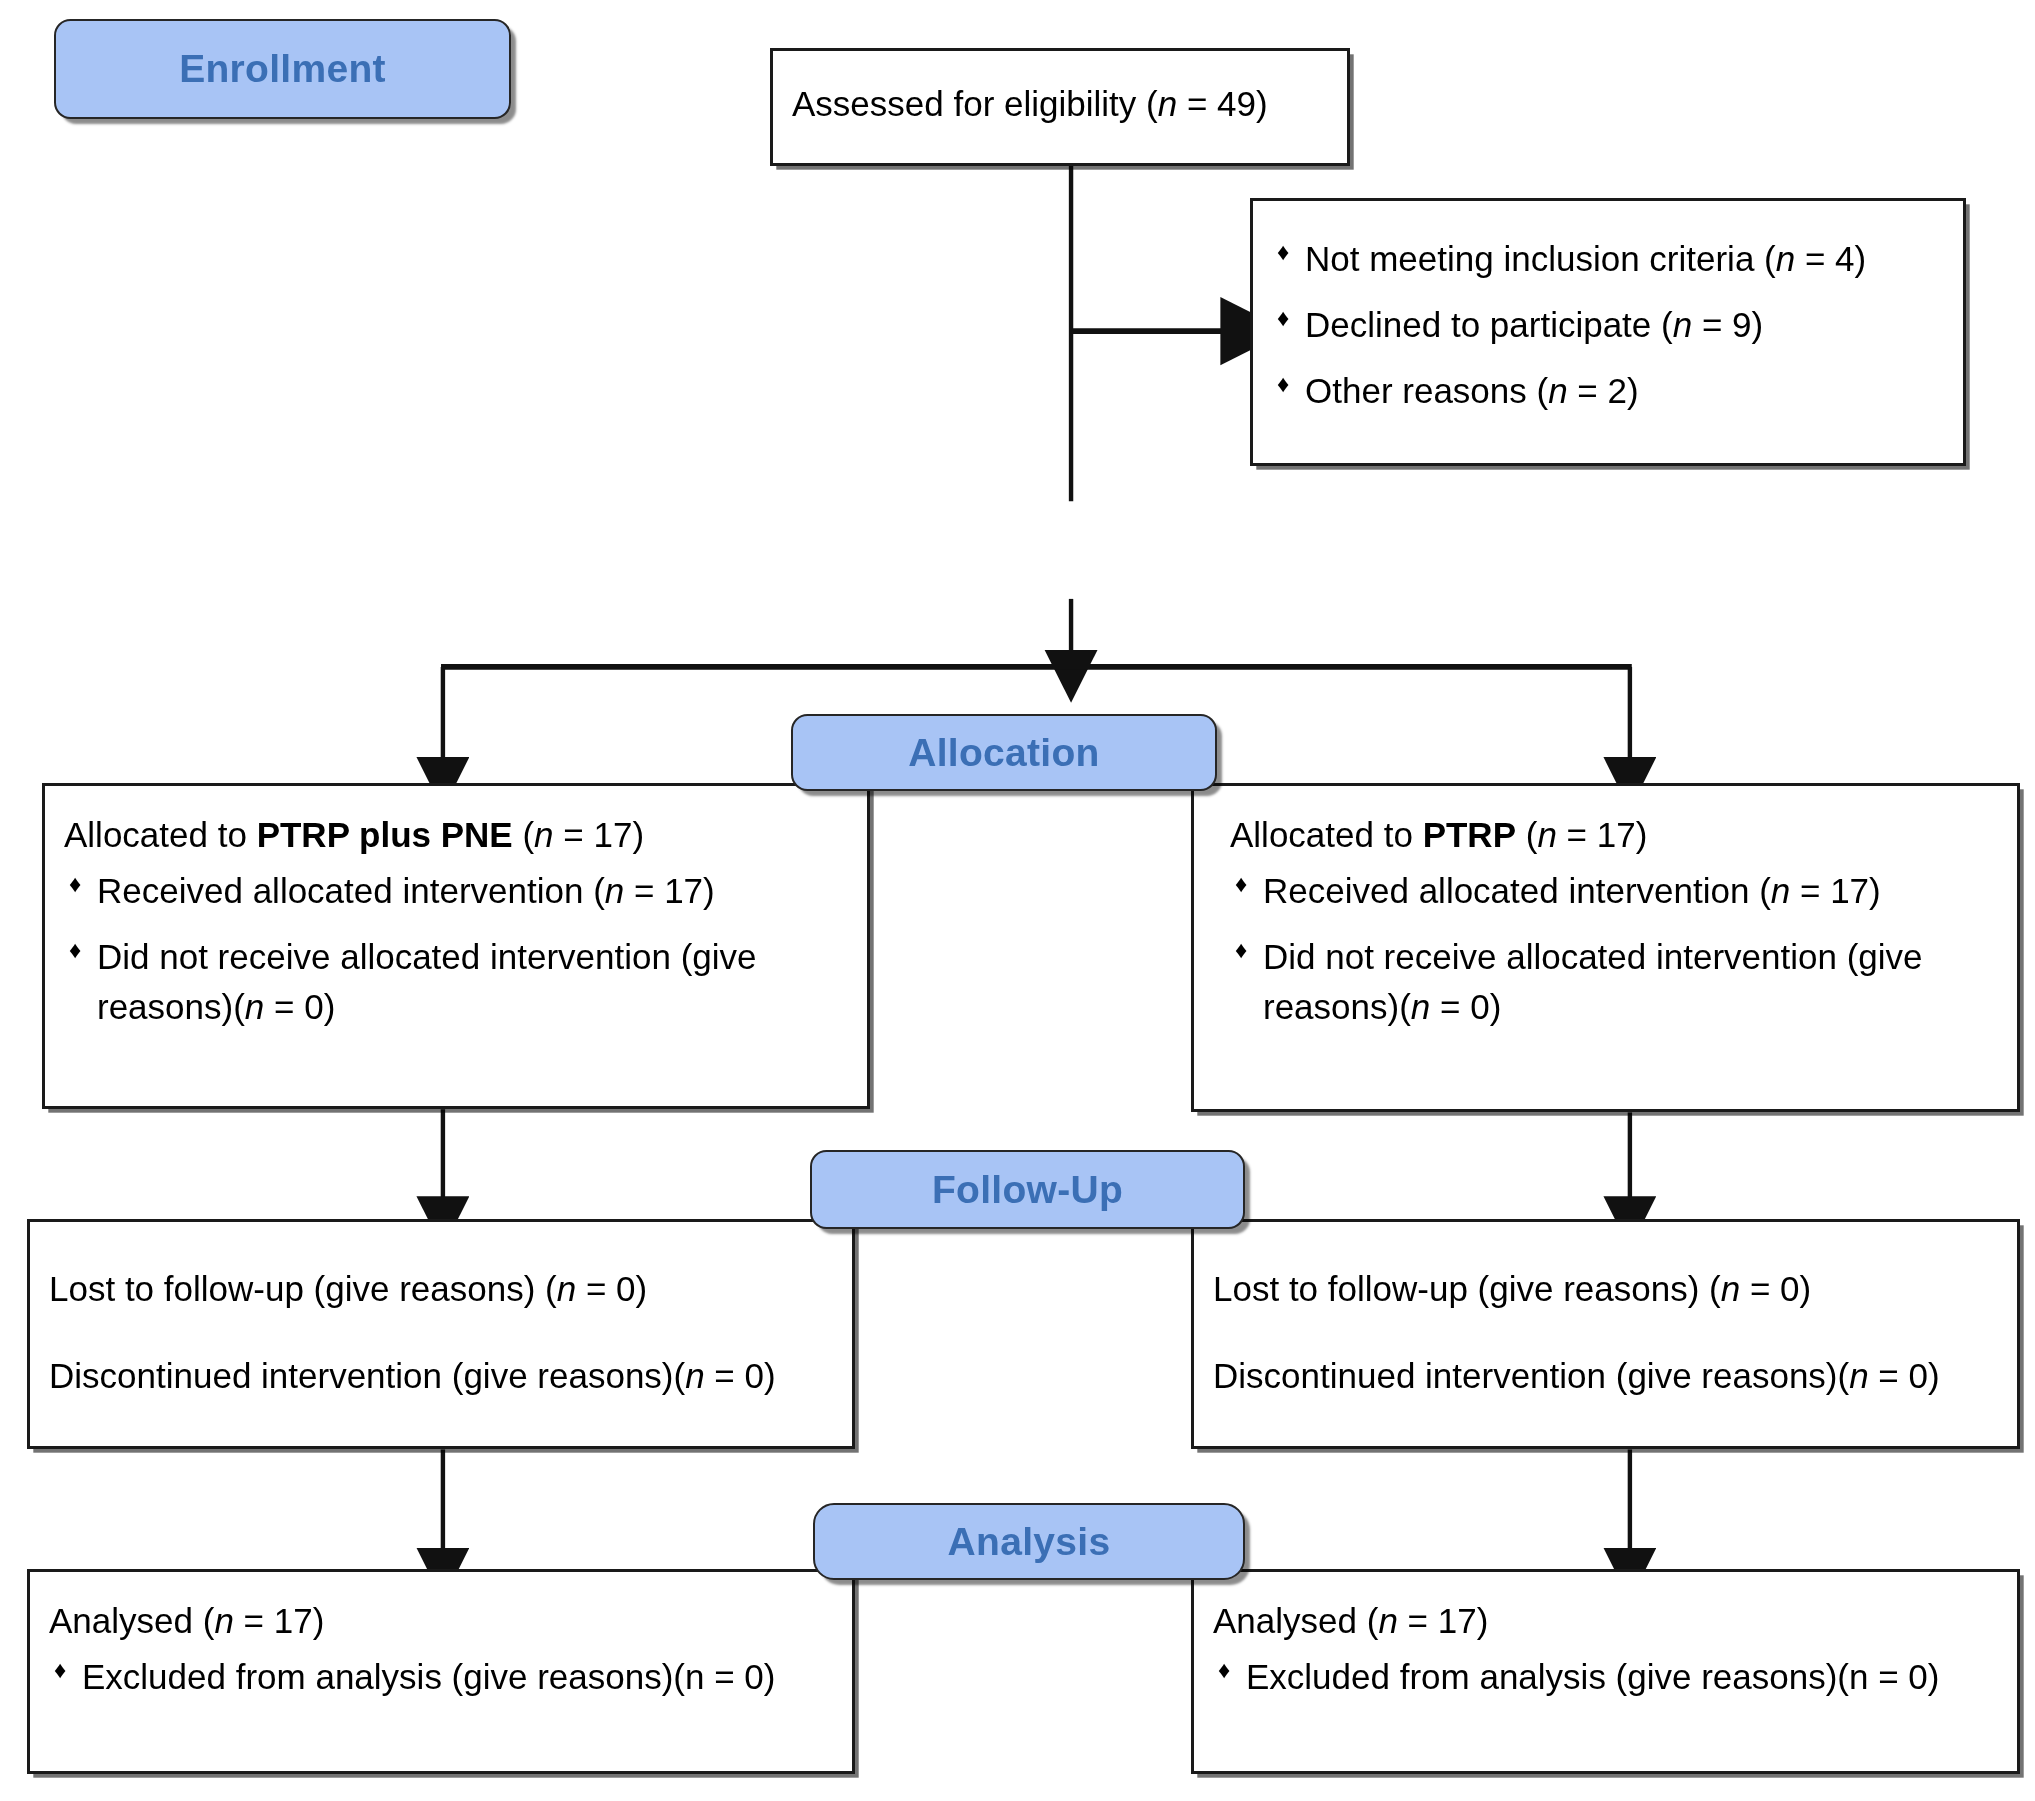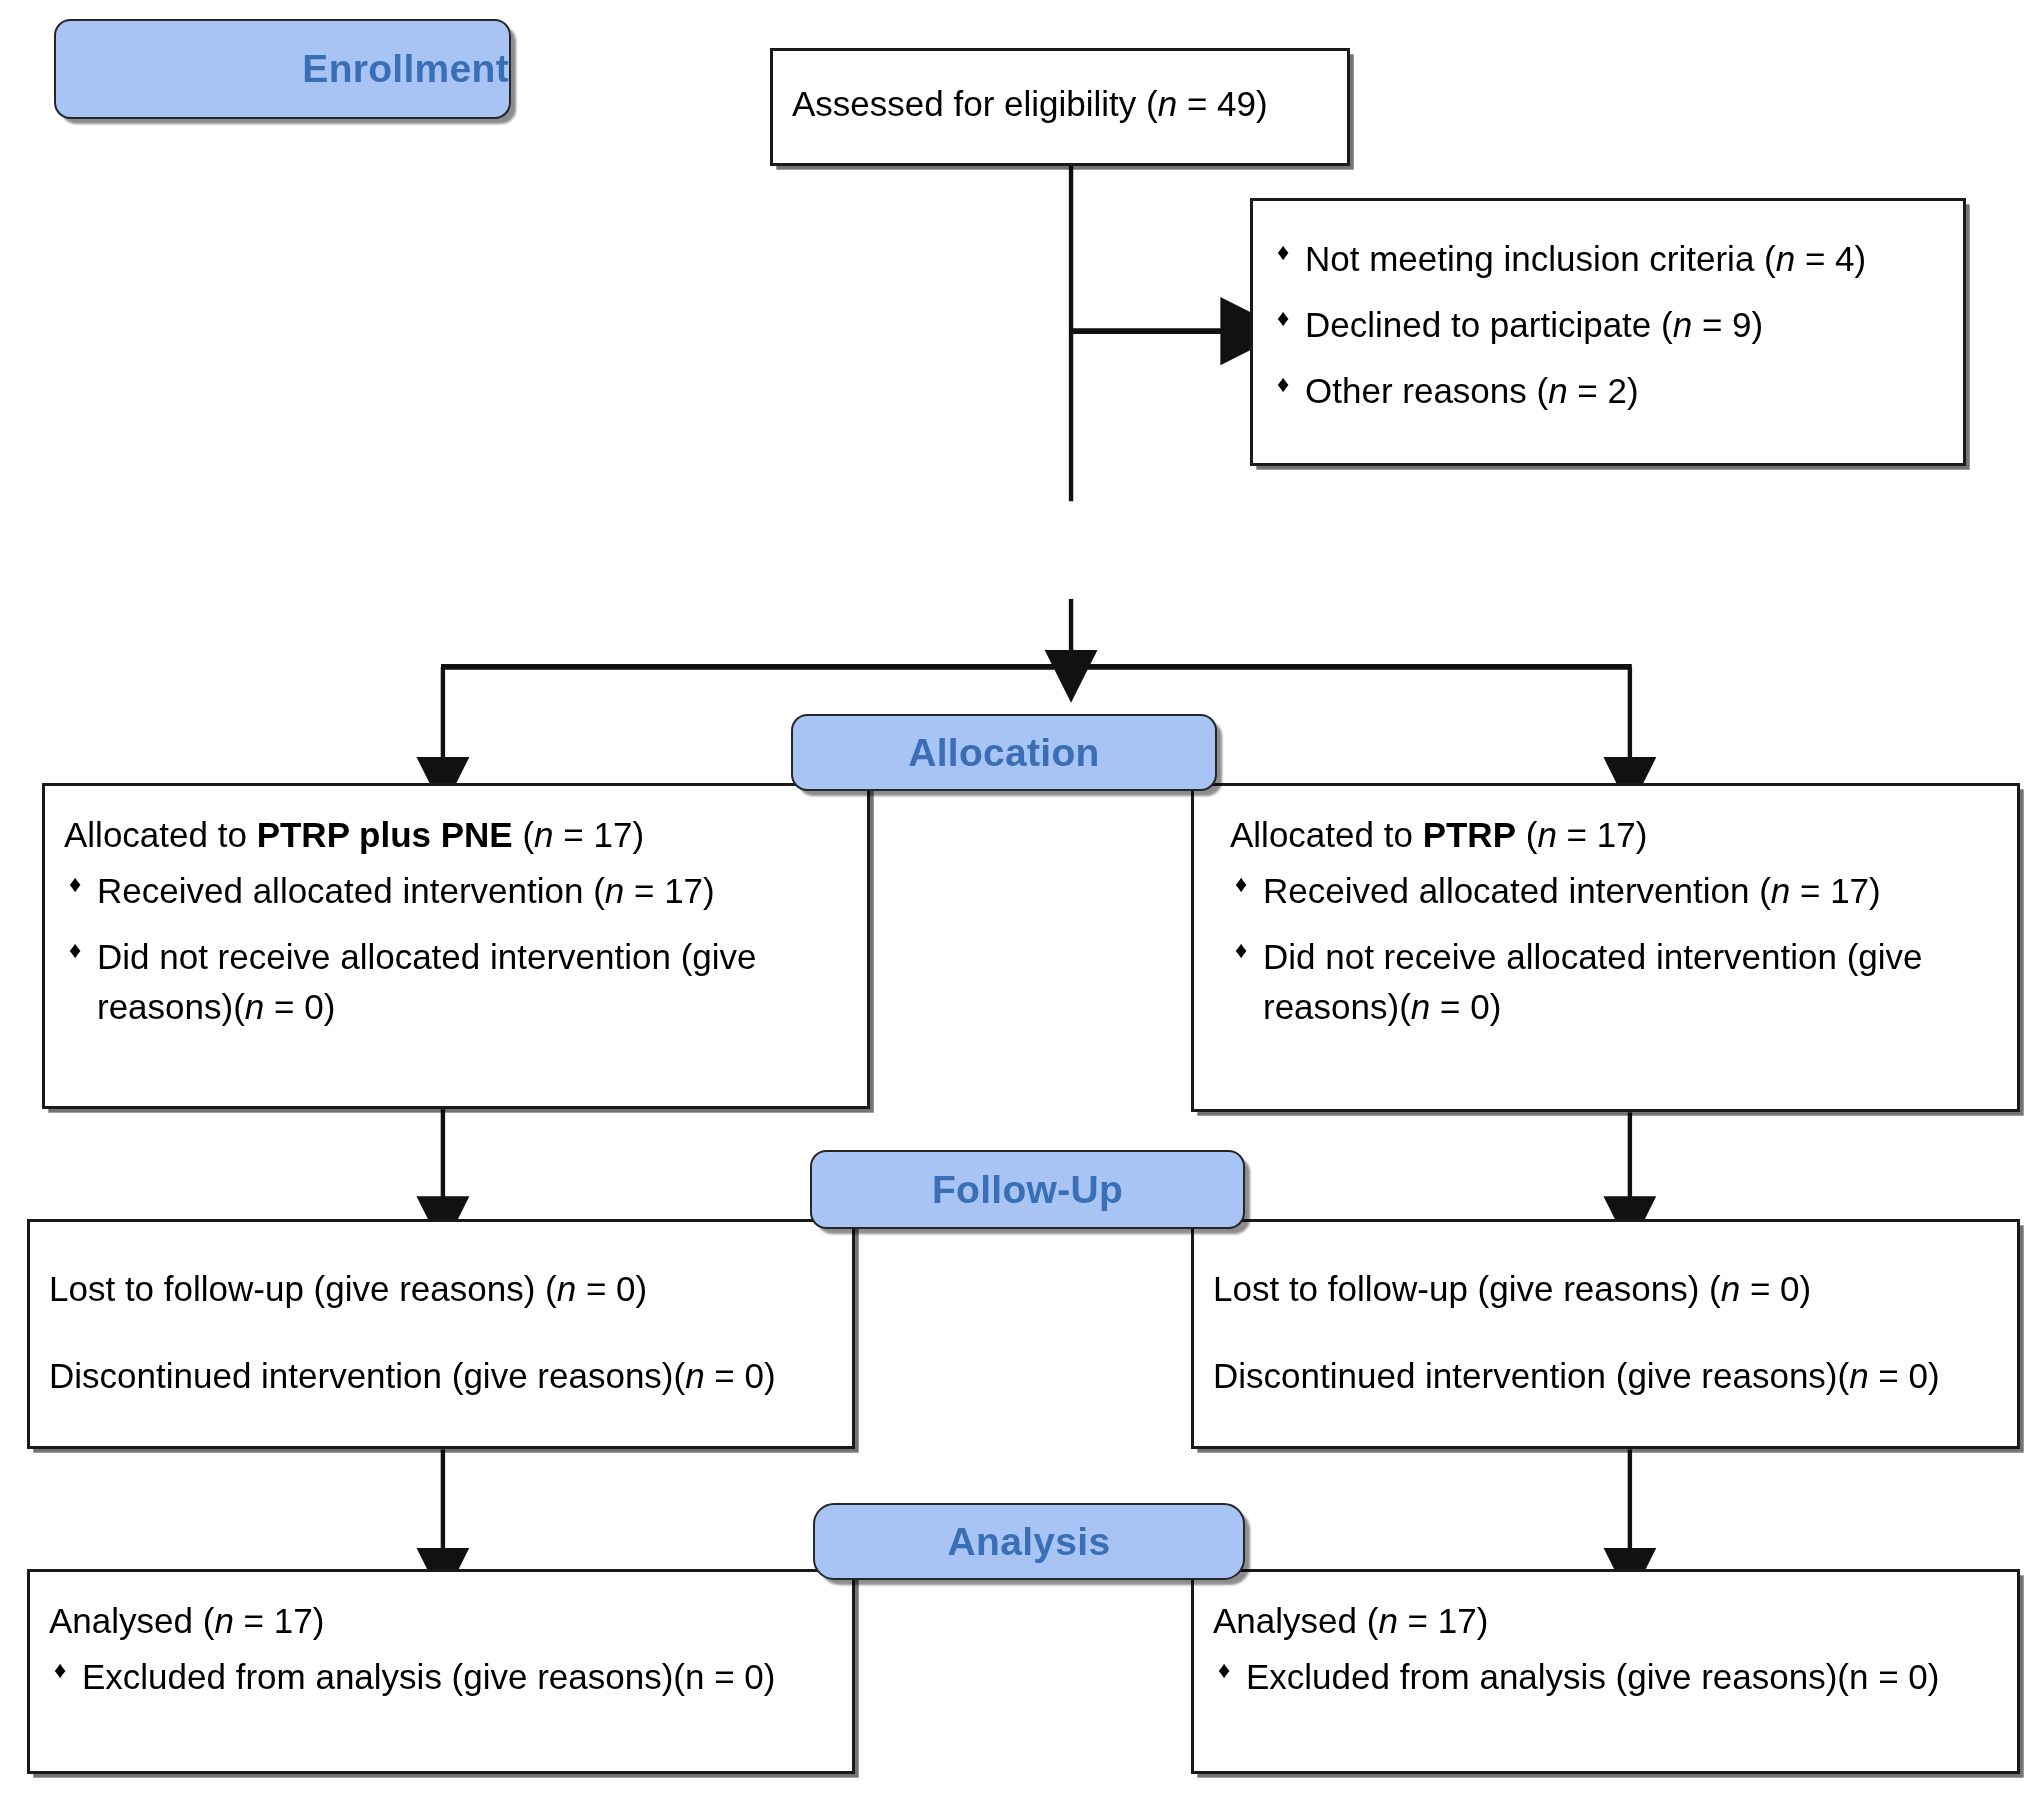--- a/index.html
+++ b/index.html
@@ -77,21 +77,21 @@
 
     <path d="M2587,1058 L2587,1215" stroke="#111" stroke-width="7" fill="none" marker-end="url(#ah)"></path>
 
     <path d="M703,1760 L703,1912" stroke="#111" stroke-width="7" fill="none" marker-end="url(#ah)"></path>
     <path d="M2587,1765 L2587,1912" stroke="#111" stroke-width="7" fill="none" marker-end="url(#ah)"></path>
 
     <path d="M703,2300 L703,2470" stroke="#111" stroke-width="7" fill="none" marker-end="url(#ah)"></path>
     <path d="M2587,2300 L2587,2470" stroke="#111" stroke-width="7" fill="none" marker-end="url(#ah)"></path>
   </svg>
 
-  <div class="banner" style="left:54px;top:19px;width:457px;height:100px;justify-content:flex-end;">
+  <div class="banner" style="left:54px;top:19px;width:457px;height:100px;">
     <span>Enrollment</span>
   </div>
 
   <div class="box" style="left:770px;top:48px;width:580px;height:118px;">
     <div class="inner" style="padding-top:28px;">
       <p class="p0"><span>Assessed for eligibility (</span><i class="n">n</i><span> = 49)</span></p>
     </div>
   </div>
 
   <div class="box" style="left:1250px;top:198px;width:716px;height:268px;">

